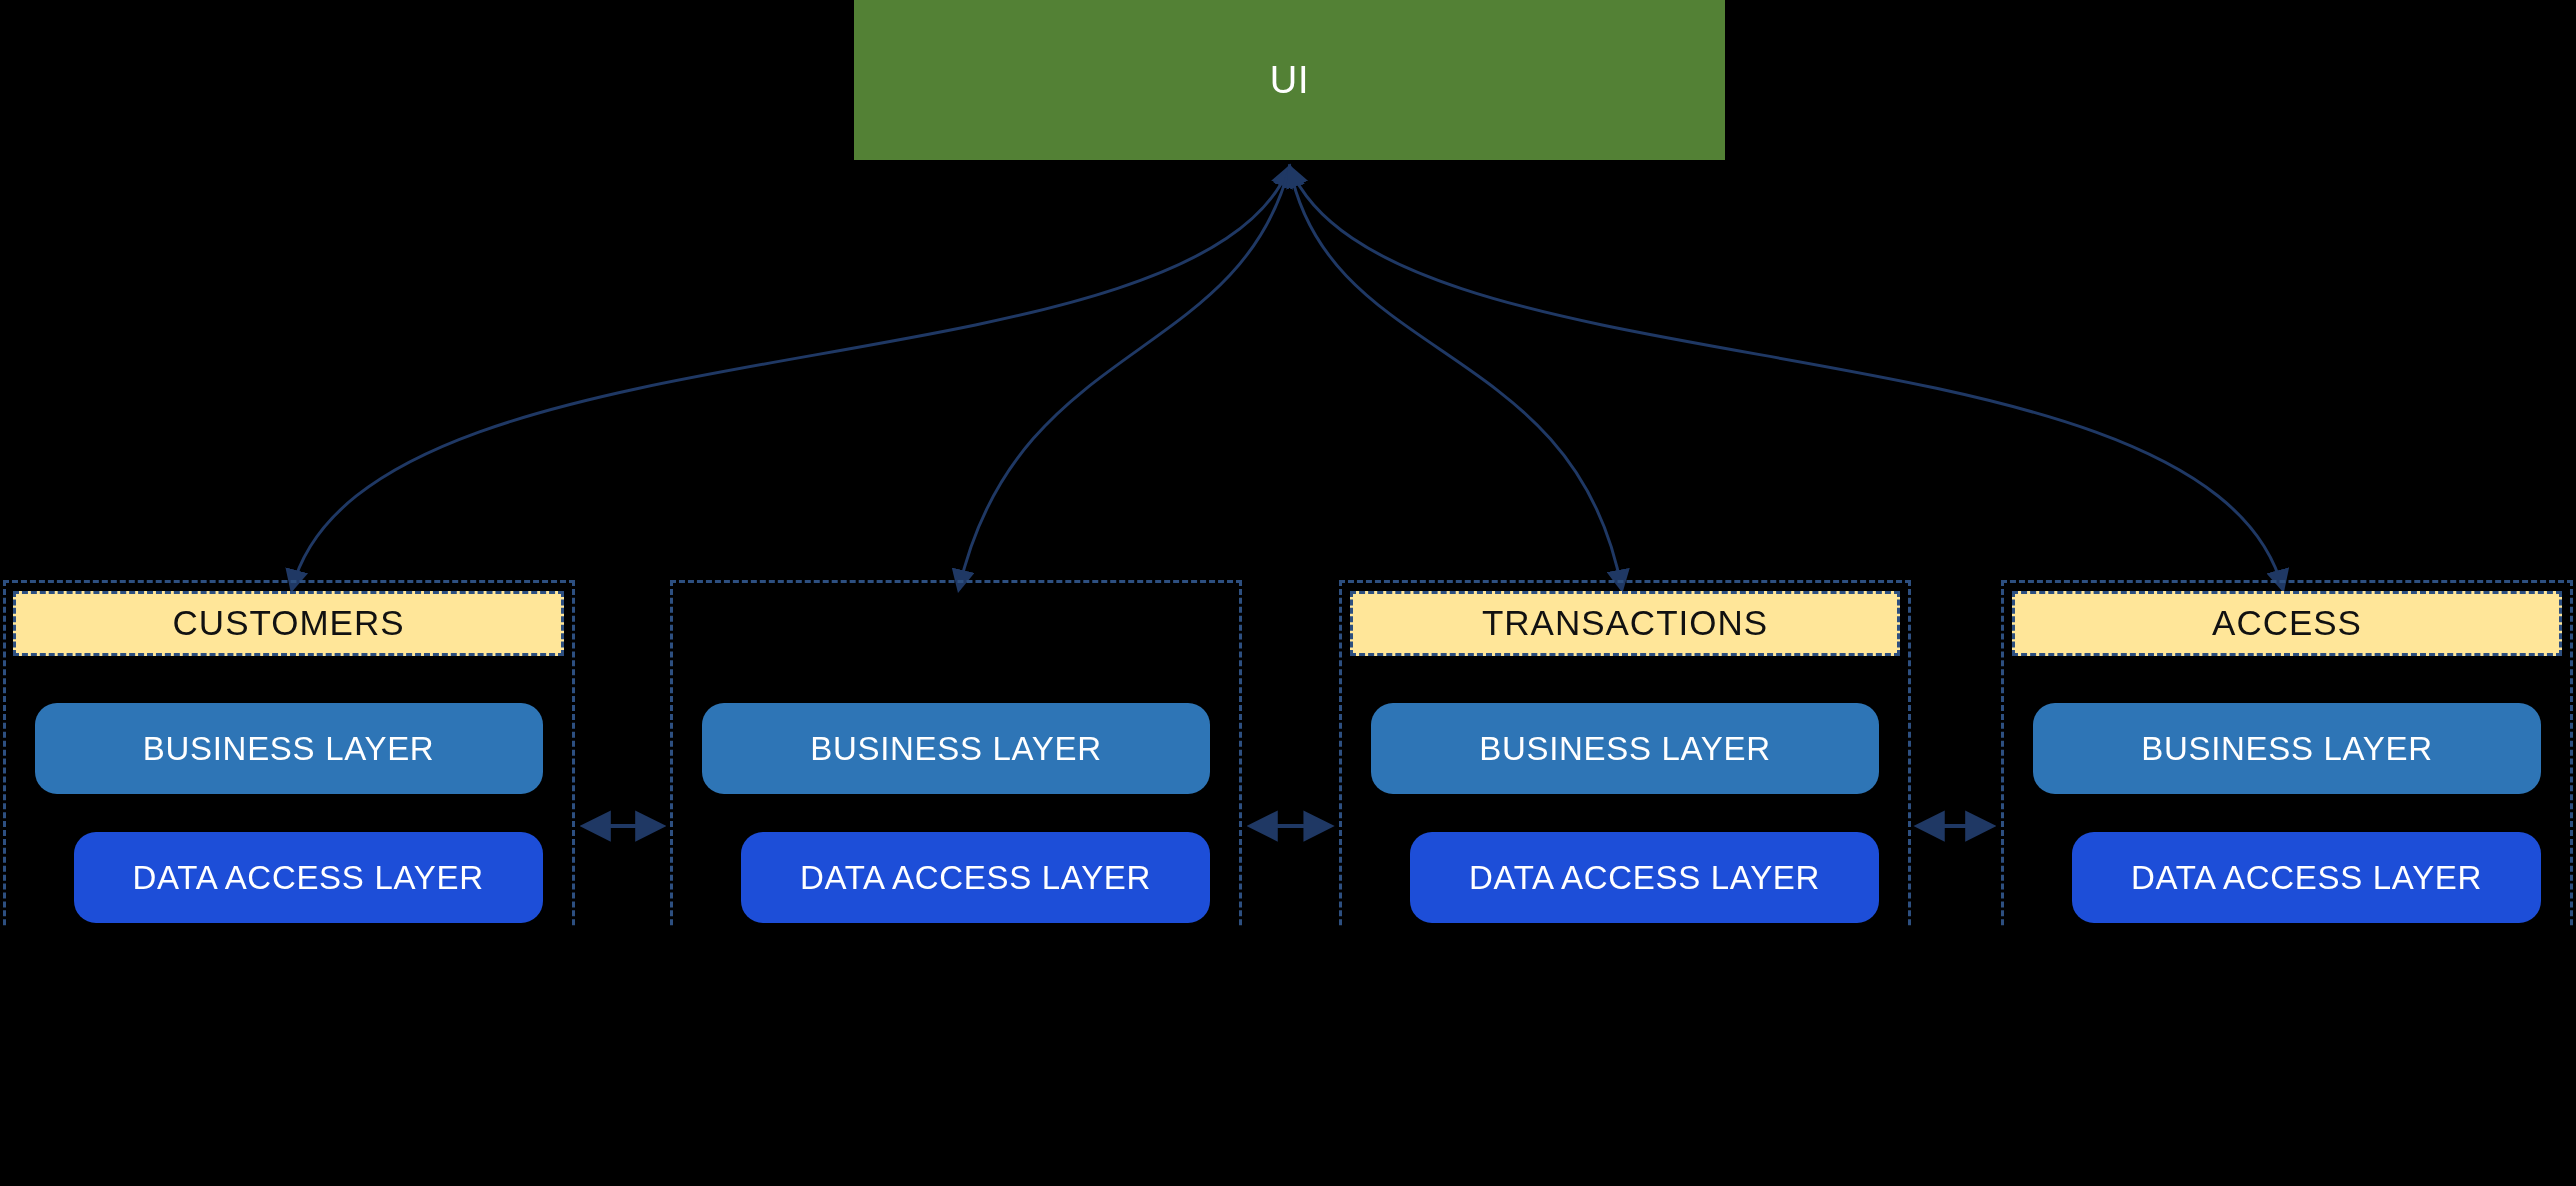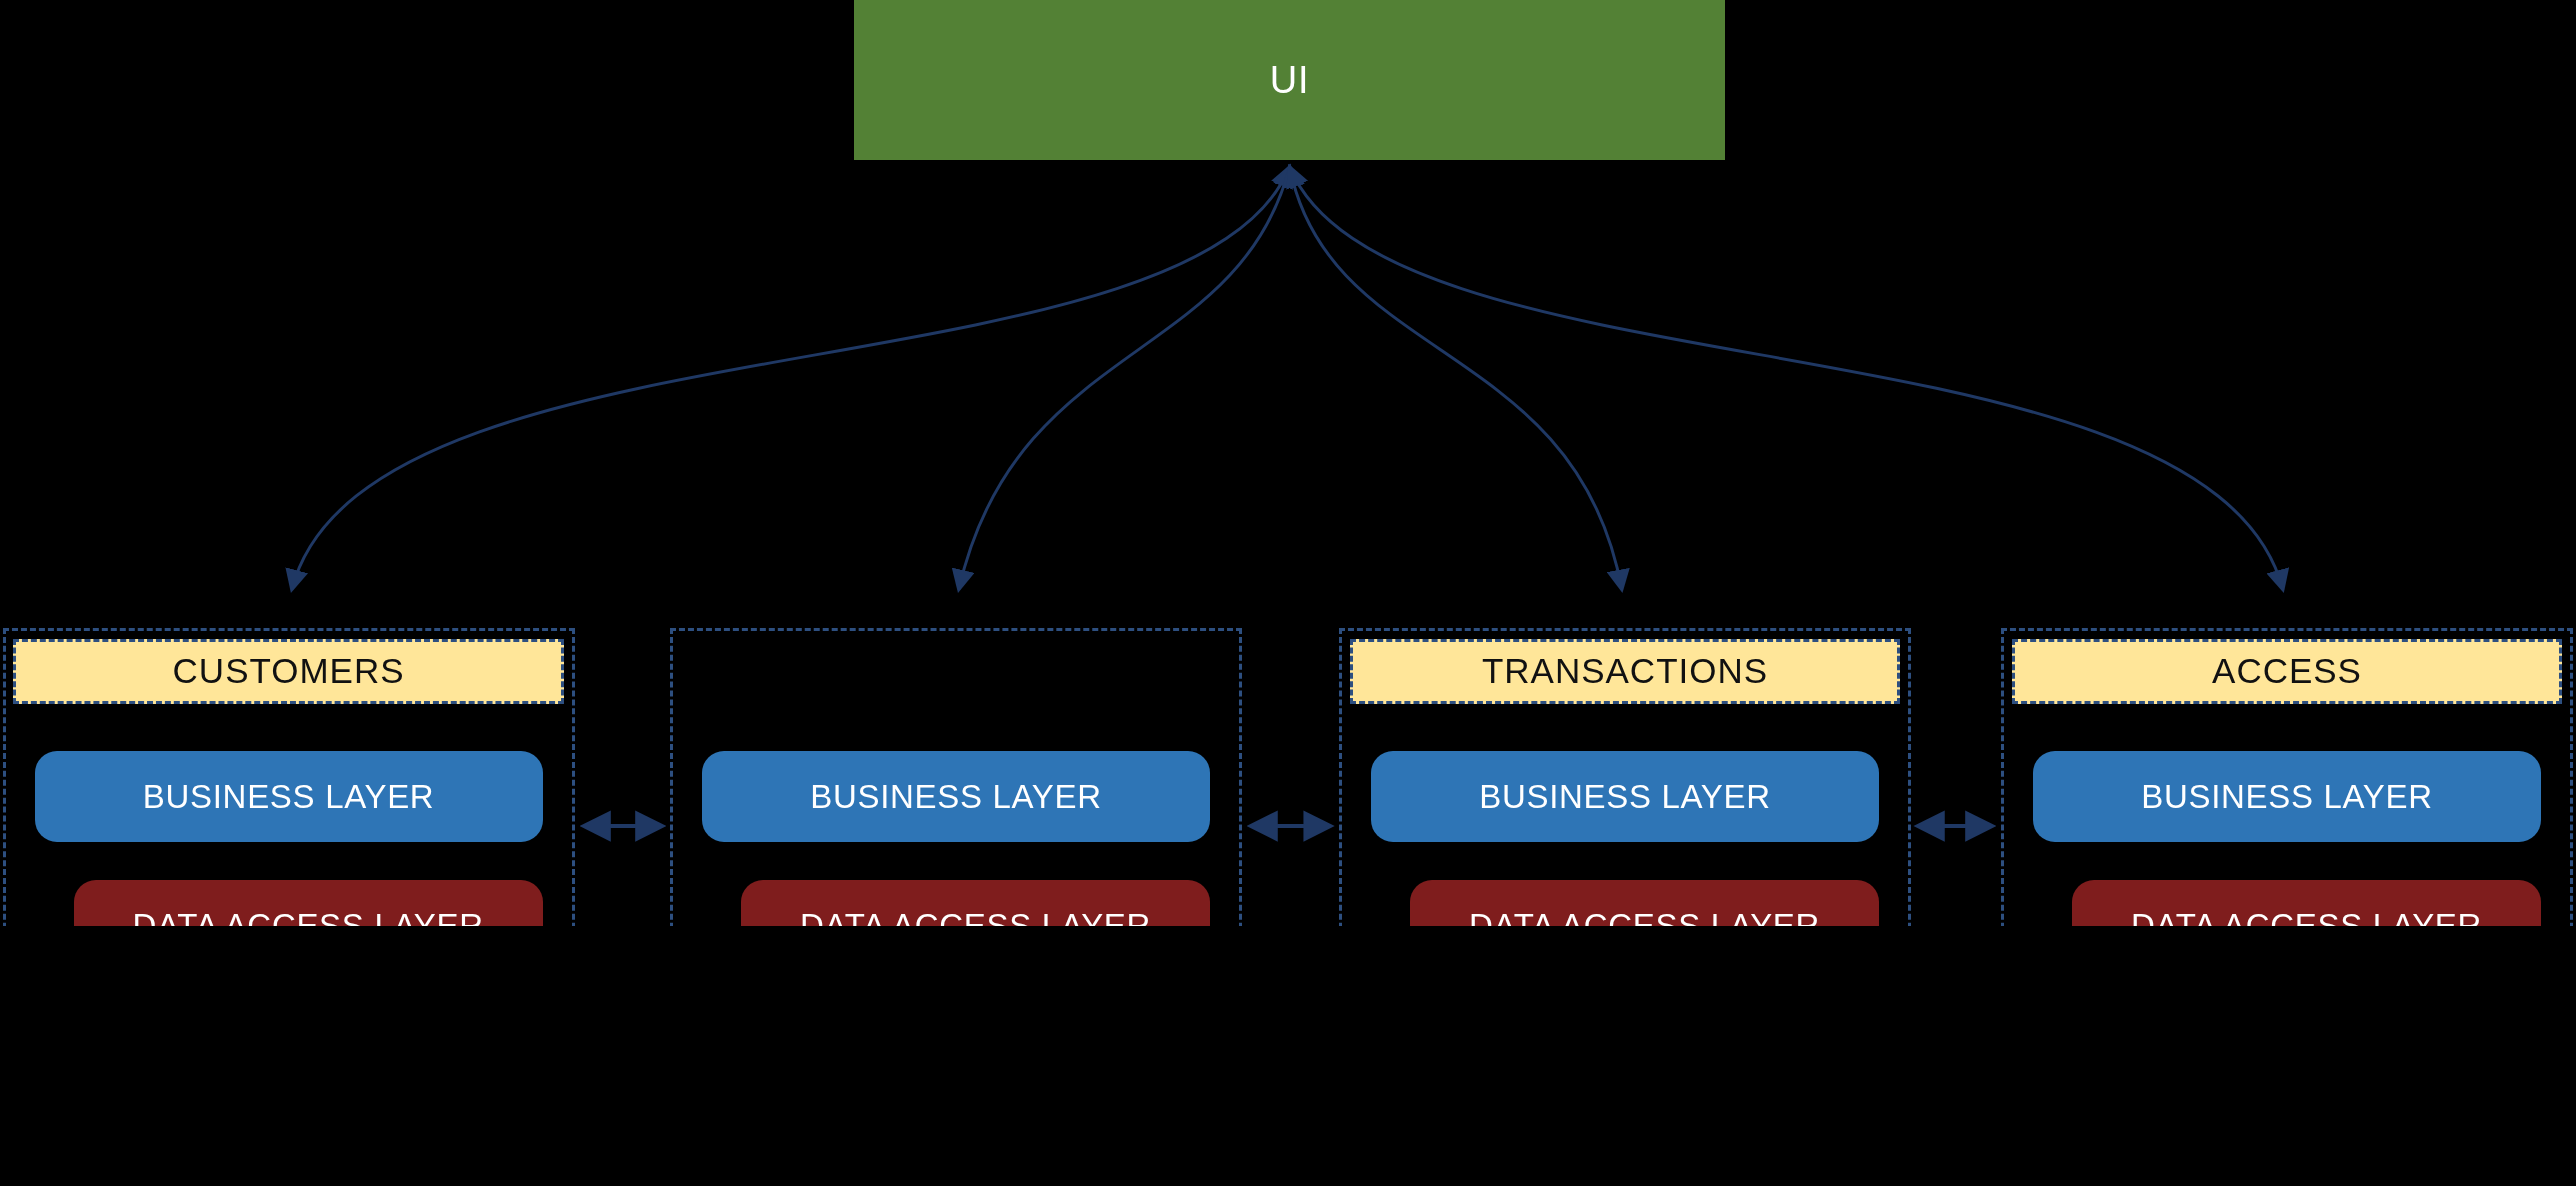--- a/index.html
+++ b/index.html
@@ -30,21 +30,21 @@
     background: #538135;
     display: flex;
     align-items: center;
     justify-content: center;
     color: #ffffff;
     font-size: 38px;
     letter-spacing: 0.7px;
   }
   .service-card {
     position: absolute;
-    top: 628px;
+    top: 580px;
     width: 572px;
     height: 381px;
     border: 3.3px dashed #2d4f80;
     box-sizing: border-box;
   }
   .card-1 { left: 2.6px; }
   .card-2 { left: 670px; }
   .card-3 { left: 1339px; }
   .card-4 { left: 2001px; }
   .service-header {
@@ -72,21 +72,21 @@
     font-size: 33px;
     letter-spacing: 0.7px;
     border-radius: 22px;
   }
   .business-layer {
     top: 120px;
     background: #2e75b6;
   }
   .data-access-layer {
     top: 249px;
-    background: #7f1d1d;
+    background: #1d4ed8;
     margin-left: 39px;
   }
   .db-icon {
     position: absolute;
     top: 1069px;
     width: 98px;
     height: 130px;
   }
   .db-1 { left: 240px; }
   .db-2 { left: 907px; }

